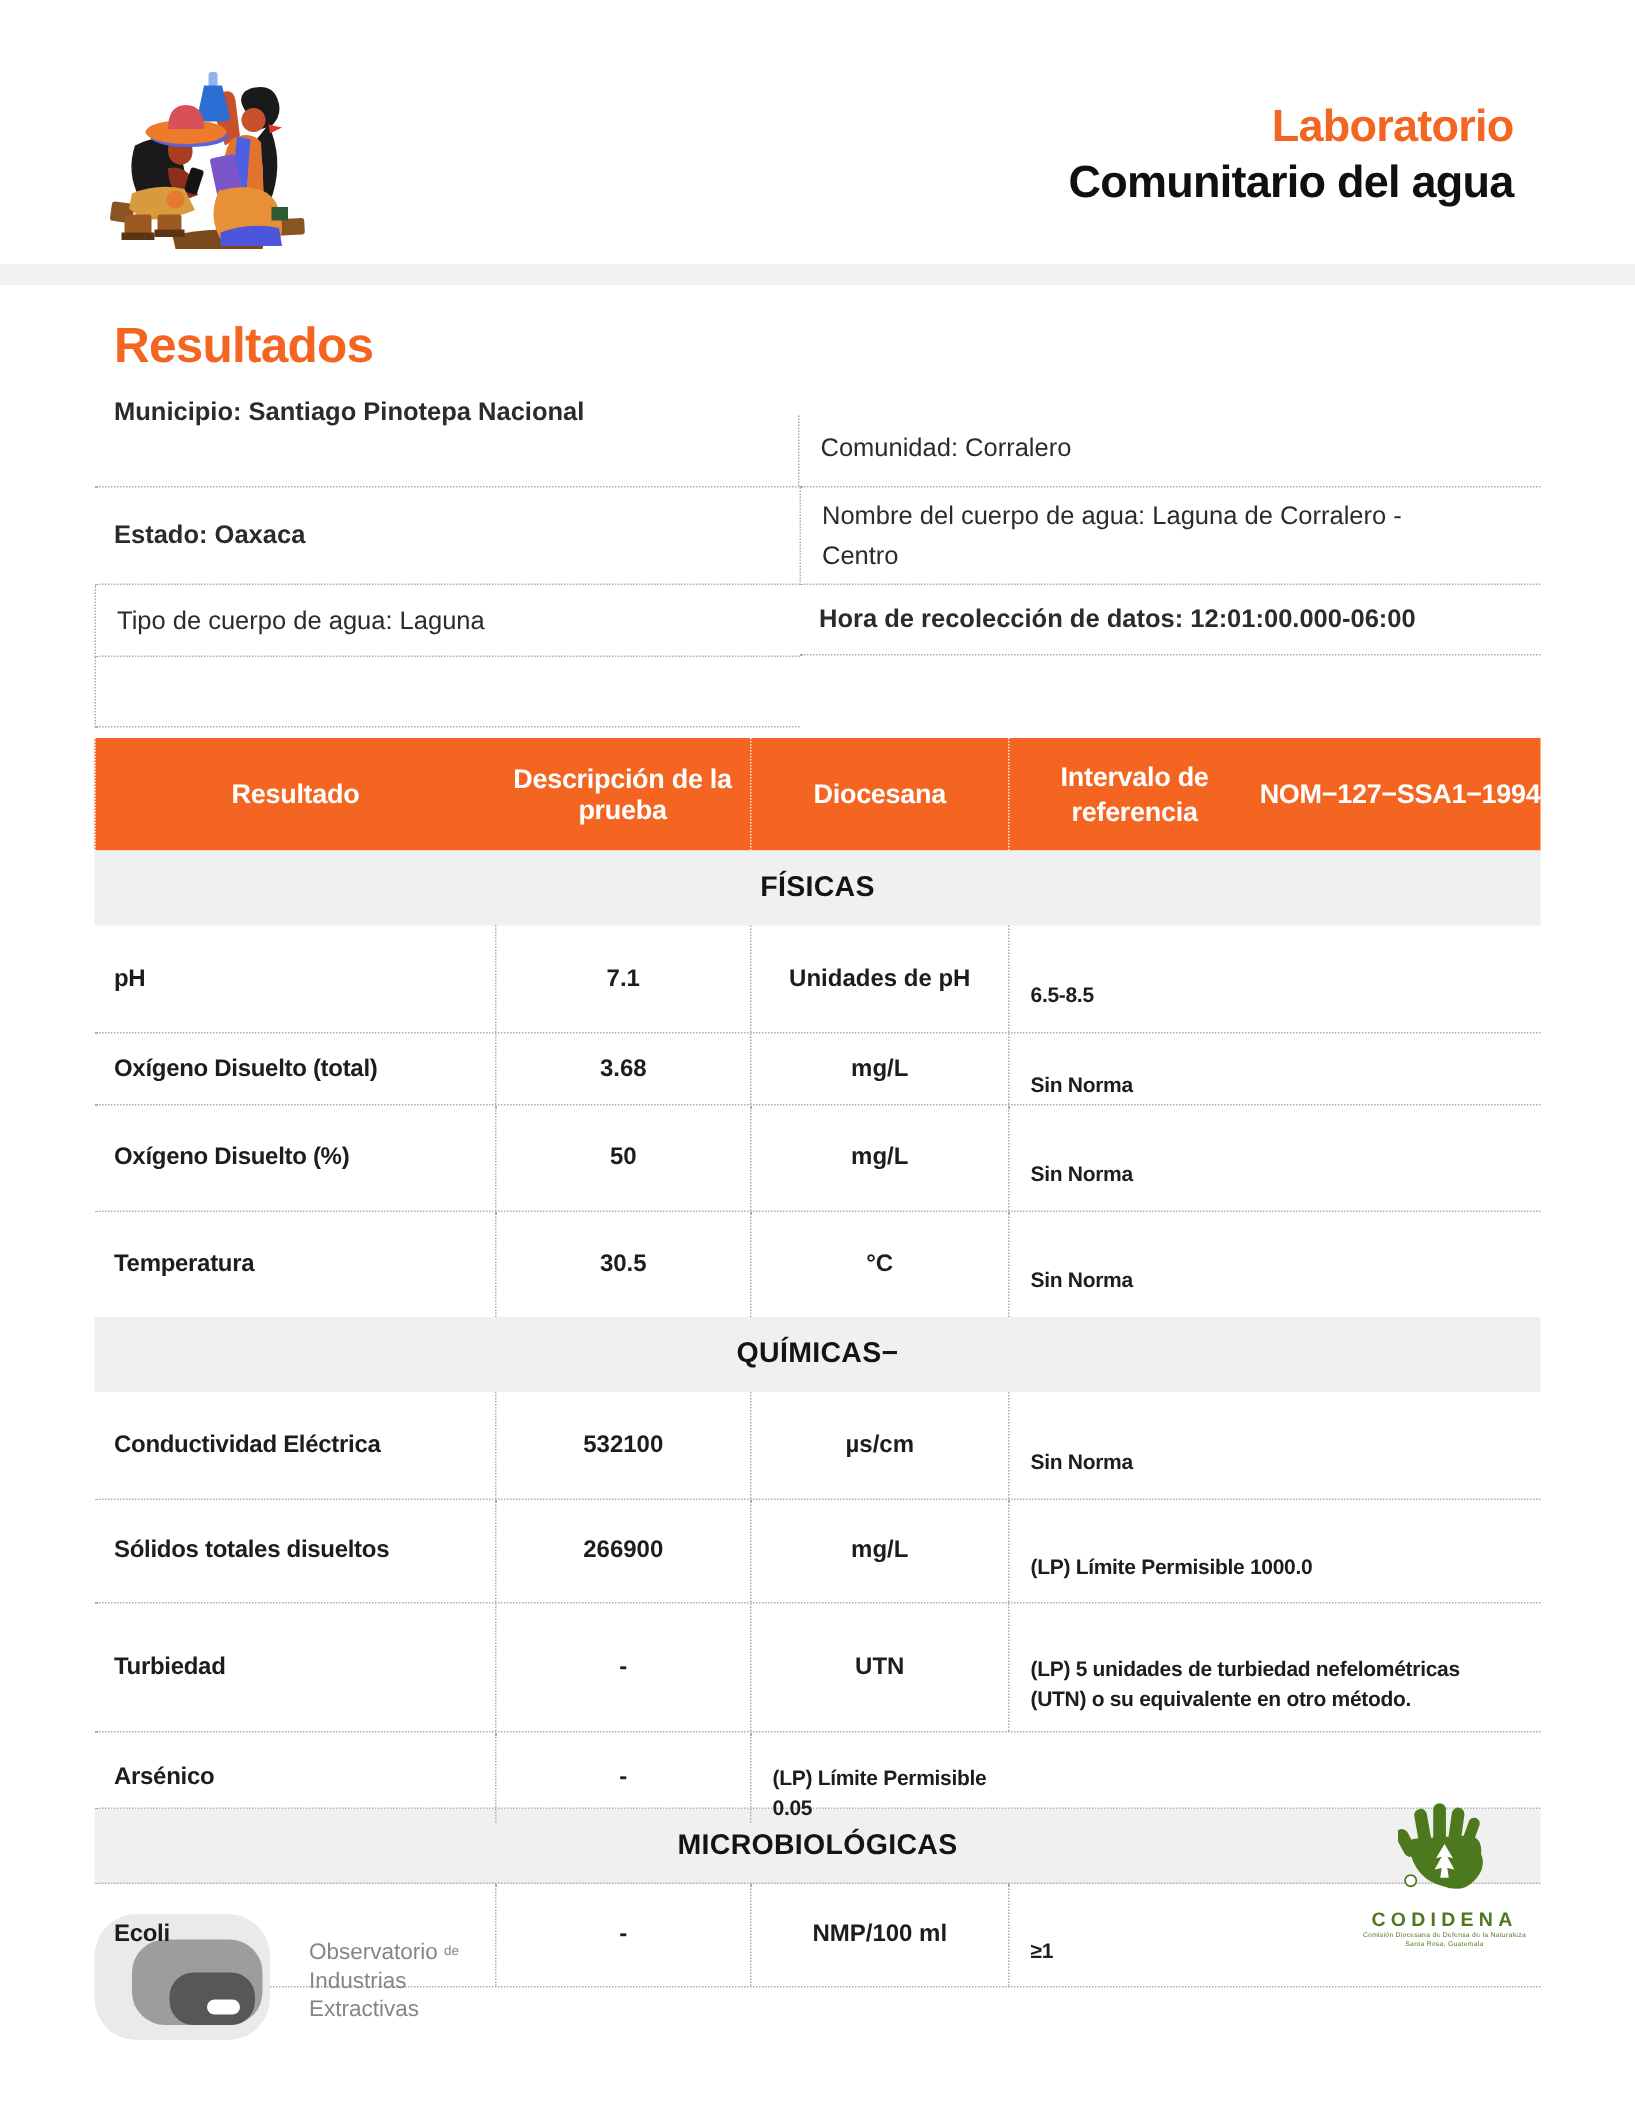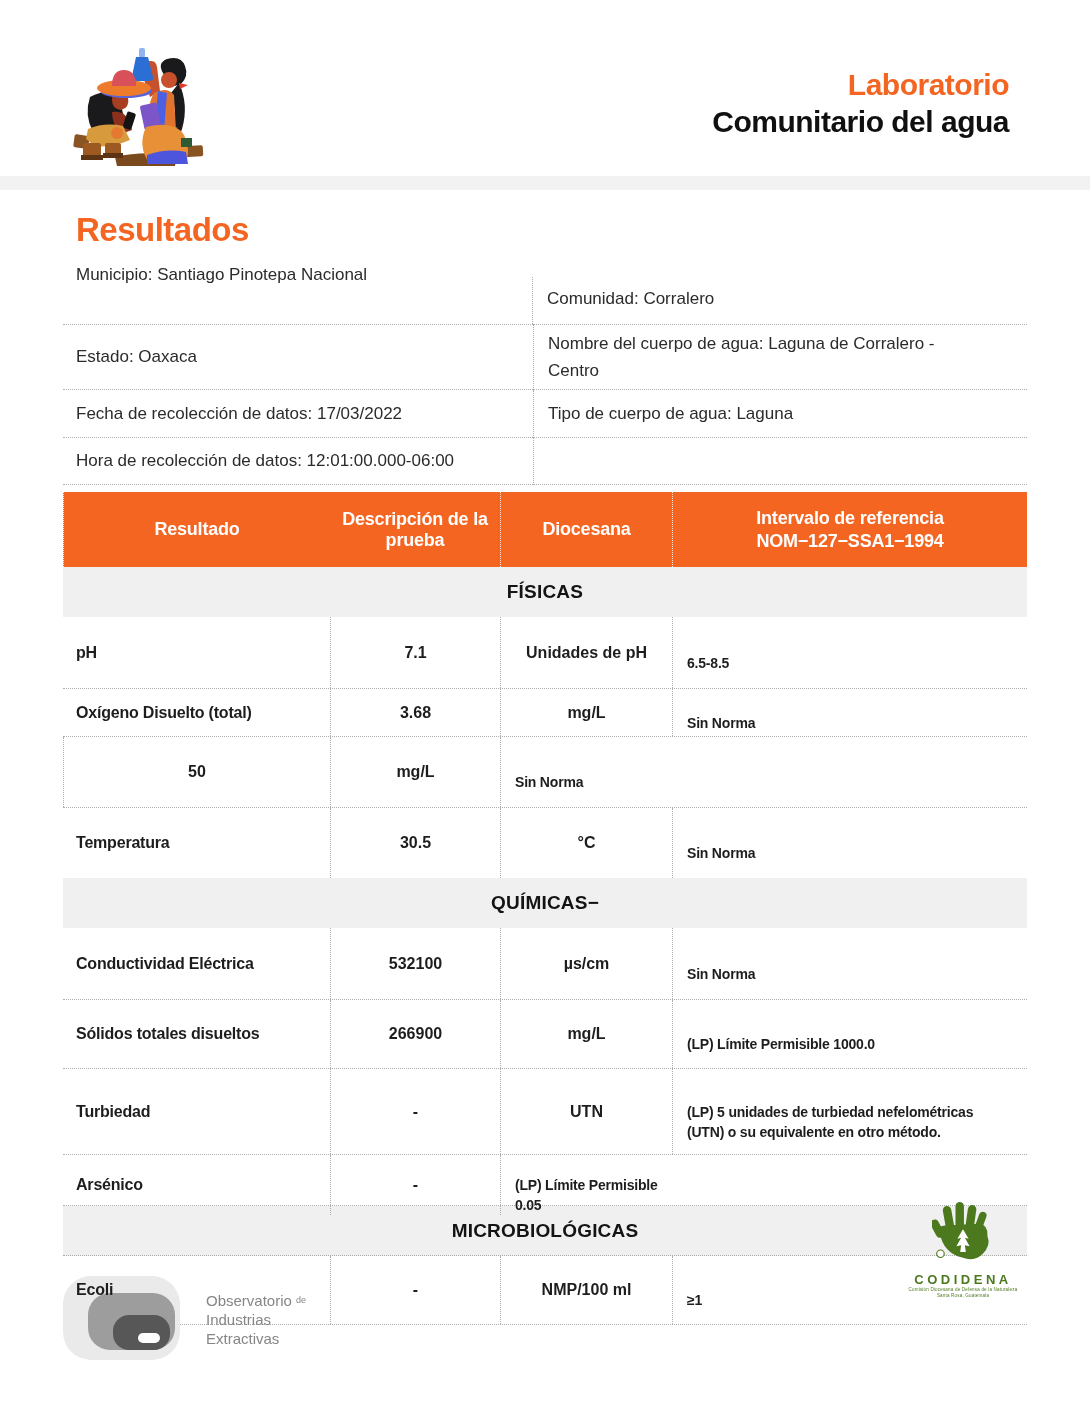--- a/index.html
+++ b/index.html
@@ -36,21 +36,21 @@
     padding-left:13px;margin-bottom:5px;letter-spacing:-0.5px;
   }
 
   
   .meta{display:grid;grid-template-columns:470px 494px;}
   .m-cell{
     font-size:17px;color:#2b2b2b;line-height:1.6;
     border-bottom:1px dotted var(--dot);
     display:flex;align-items:center;
   }
-  .m-left{padding-left:13px;}
+  .m-left{padding-left:13px;font-weight:bold;}
   .m-right{padding-left:14px;padding-right:58px;border-left:1px dotted var(--dot);}
   .m-r1{height:70px;}
   .m-r2{height:65px;}
   .m-r3{height:48px;}
   .m-r4{height:47px;}
   .m-r1.m-left{align-items:flex-start;padding-top:6px;}
   .m-r1.m-right{align-items:flex-end;padding-bottom:12px;border-left:none;position:relative;}
   .m-r1.m-right::before{
     content:"";position:absolute;left:-1px;top:22px;bottom:0;
     border-left:1px dotted var(--dot);
@@ -58,21 +58,21 @@
 
   
   .rtable{margin-top:7px;width:964px;}
   .thead{
     display:grid;grid-template-columns:267px 170px 172px 355px;
     height:75px;background:var(--orange);color:#ffffff;
   }
   .th{display:flex;align-items:center;justify-content:center;
       font-weight:bold;font-size:18px;letter-spacing:-0.2px;text-align:center;}
   .th-sep{border-left:1px dotted rgba(255,255,255,0.85);}
-  .th4{flex-direction:column;line-height:23px;}
+  .th4{flex-direction:row;line-height:23px;}
   .band{
     height:50px;background:var(--band);
     display:flex;align-items:center;justify-content:center;
     font-weight:bold;font-size:19px;color:#141414;letter-spacing:0.2px;
   }
   .band.band-border{border-bottom:1px dotted var(--dot);}
   .row{
     display:grid;grid-template-columns:267px 170px 172px 355px;
     border-bottom:1px dotted var(--dot);
   }
@@ -161,21 +161,20 @@
 
 <div class="content">
 
   <div class="page-title">Resultados</div>
 
   <div class="meta">
     <div class="m-cell m-left m-r1">Municipio: Santiago Pinotepa Nacional</div>
     <div class="m-cell m-right m-r1">Comunidad: Corralero</div>
     <div class="m-cell m-left m-r2">Estado: Oaxaca</div>
     <div class="m-cell m-right m-r2">Nombre del cuerpo de agua: Laguna de Corralero - Centro</div>
-    <div class="m-cell m-left m-r3">Fecha de recolección de datos: 17/03/2022</div>
     <div class="m-cell m-right m-r3">Tipo de cuerpo de agua: Laguna</div>
     <div class="m-cell m-left m-r4">Hora de recolección de datos: 12:01:00.000-06:00</div>
     <div class="m-cell m-right m-r4"></div>
   </div>
 
   <div class="rtable">
     <div class="thead">
       <div class="th th-sep">Resultado</div>
       <div class="th">Descripción de la prueba</div>
       <div class="th th-sep">Diocesana</div>
@@ -210,20 +209,23 @@
             <span>3.68</span>
           </div>
     <div class="cell c3">
             <span>mg/L</span>
           </div>
     <div class="cell c4">
             <span>Sin Norma</span>
           </div>
   </div>
         <div class="row" style="height: 71px;">
+    <div class="cell c1">
+            <span>Oxígeno Disuelto (%)</span>
+          </div>
     <div class="cell c2">
             <span>50</span>
           </div>
     <div class="cell c3">
             <span>mg/L</span>
           </div>
     <div class="cell c4">
             <span>Sin Norma</span>
           </div>
   </div>

